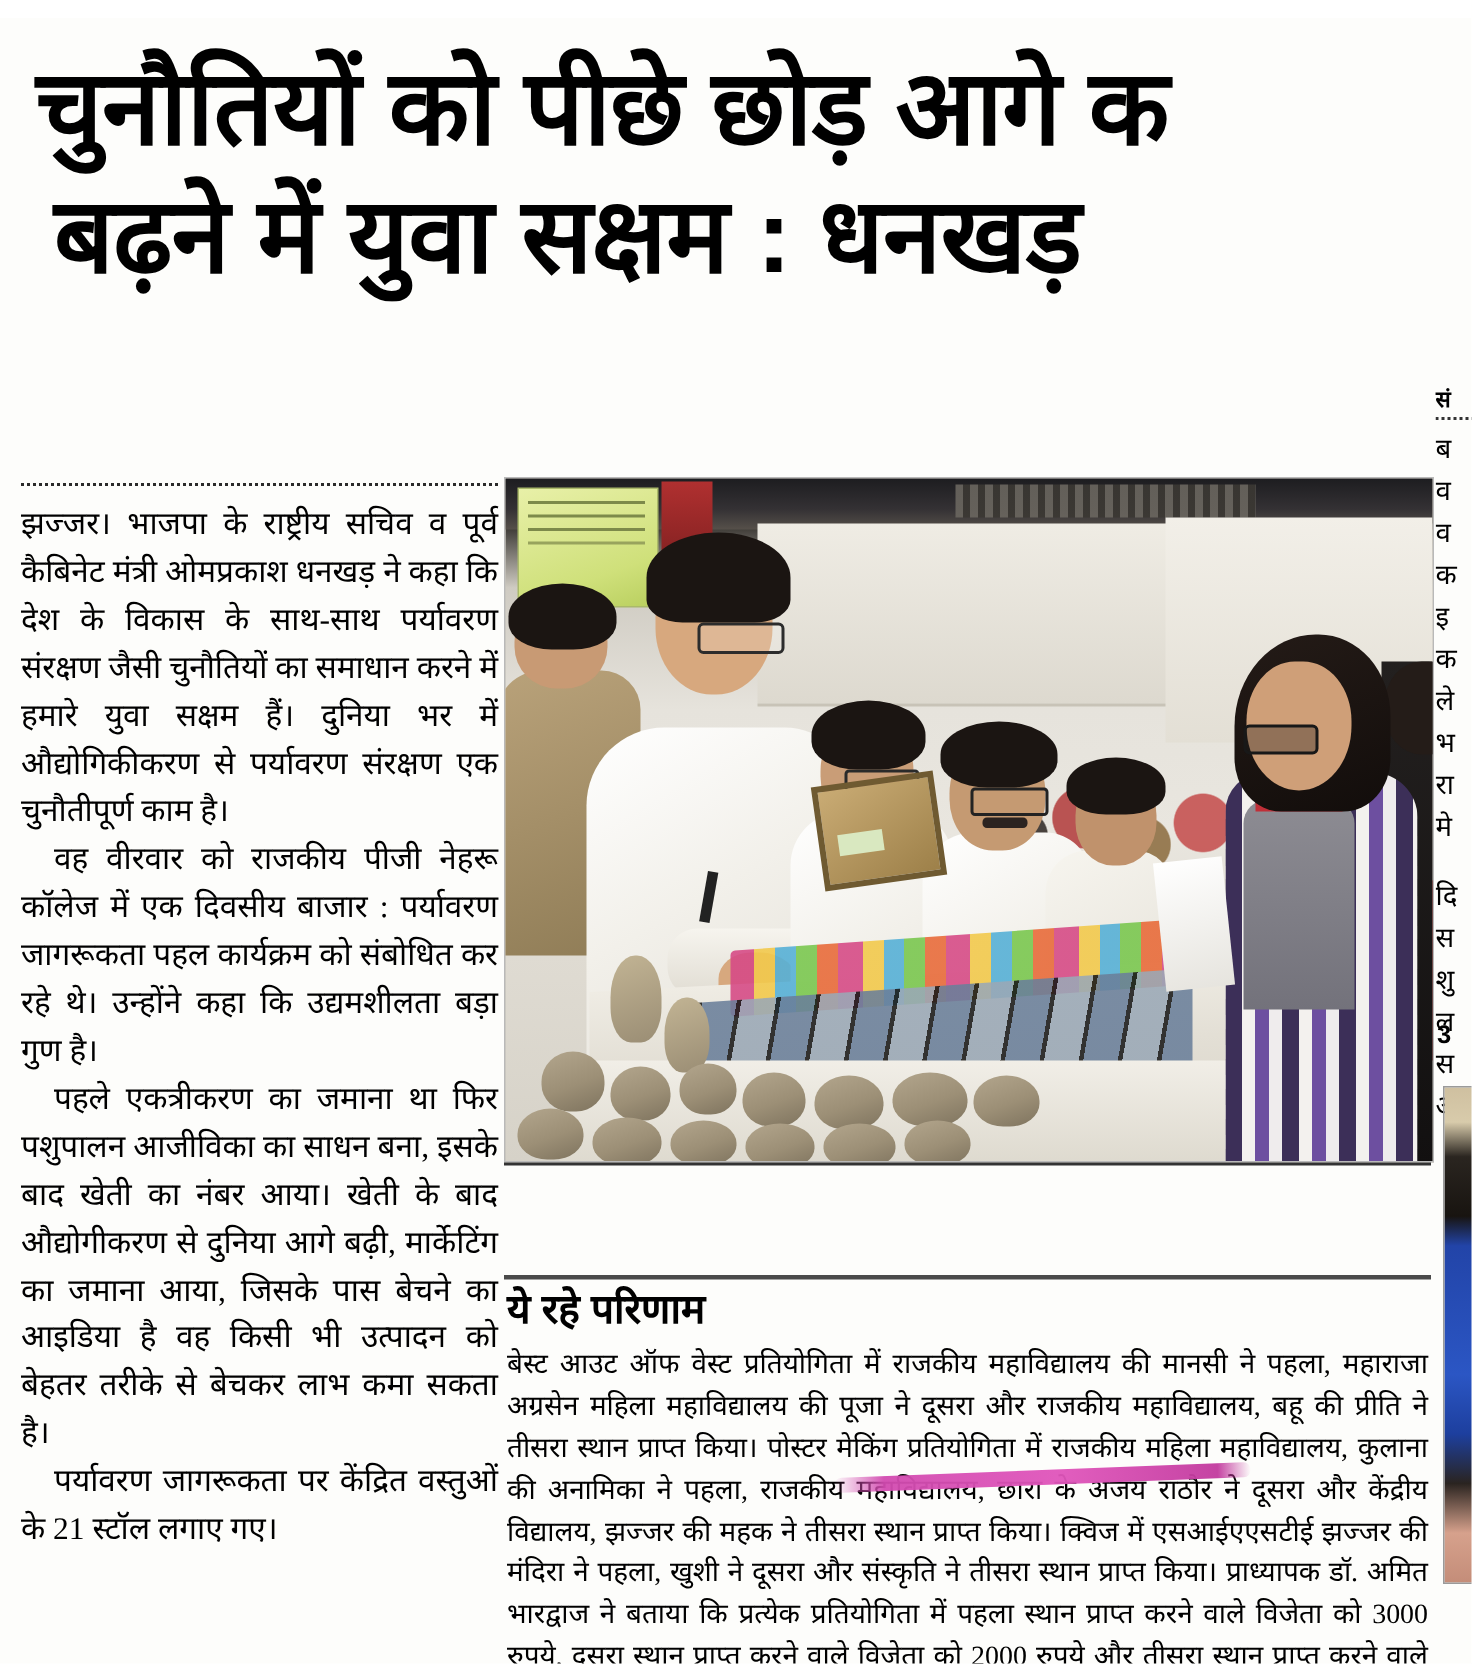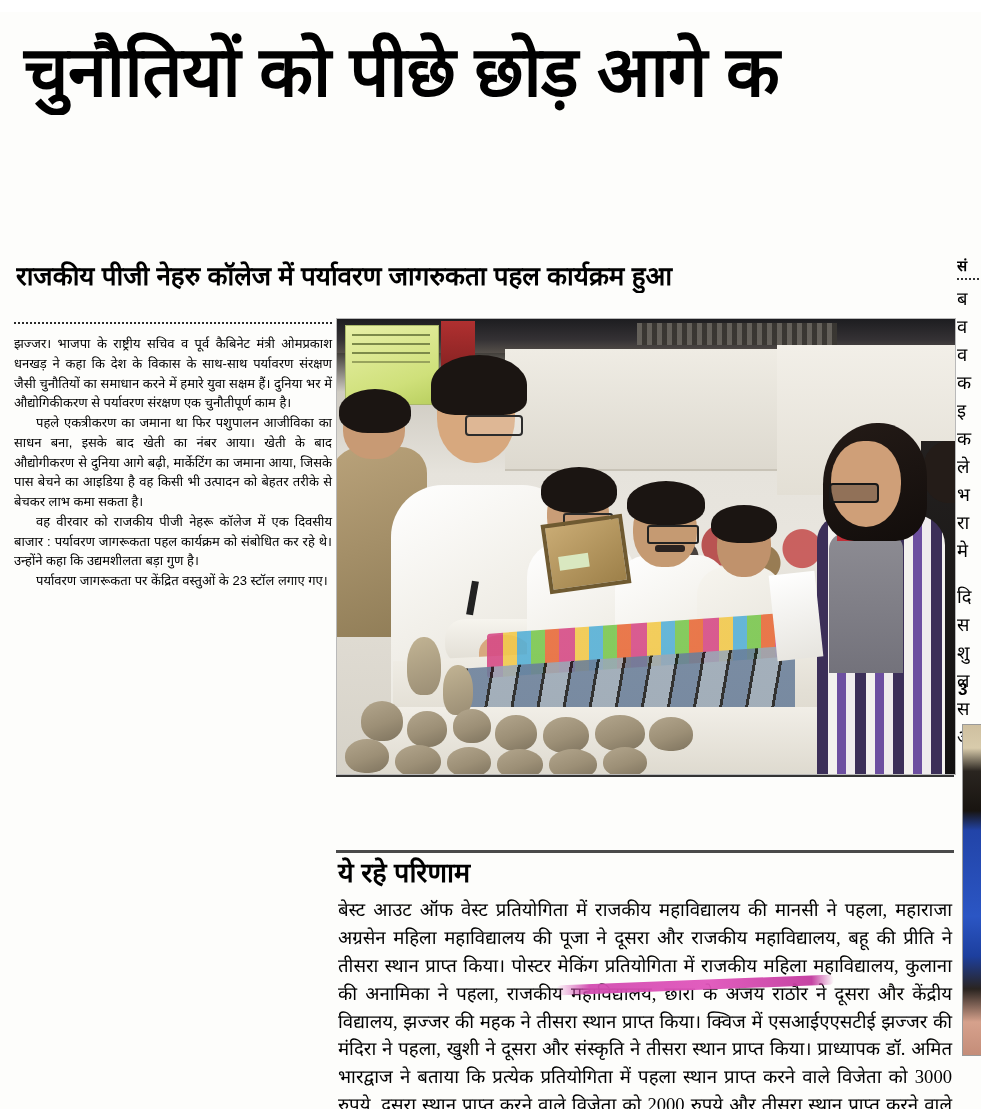--- a/index.html
+++ b/index.html
@@ -71,22 +71,22 @@
     line-height: 1.3;
     margin-bottom: 5px;
   }
   .dotrule {
     height: 0;
     border-top: 2px dotted #2a2a2a;
     margin: 2px 0 10px 0;
     width: 100%;
   }
   .body-text {
-    font-family: Liberation Sans, sans-serif;
-    font-size: 13px;
+    font-family: Liberation Serif, serif;
+    font-size: 21px;
     line-height: 1.52;
     text-align: justify;
     text-justify: inter-word;
   }
   .body-text p {
     margin: 0;
     text-indent: 22px;
   }
   .body-text p.first { text-indent: 0; }
 
@@ -416,31 +416,31 @@
         #d6a18c 90%, #c48d79 100%);
   }
 </style>
 </head>
 <body>
 
 <div class="page">
 
   <div class="headline-block">
     <div class="headline-line l1">चुनौतियों को पीछे छोड़ आगे  क</div>
+    <div class="headline-line l2">बढ़ने में युवा सक्षम : धनखड़</div>
   </div>
 
-  <div class="subhead">राजकीय पीजी नेहरु कॉलेज में पर्यावरण जागरुकता पहल कार्यक्रम हुआ</div>
 
   <div class="col-left">
     <div class="dotrule"></div>
     <div class="body-text">
       <p class="first">झज्जर। भाजपा के राष्ट्रीय सचिव व पूर्व कैबिनेट मंत्री ओमप्रकाश धनखड़ ने कहा कि देश के विकास के साथ-साथ पर्यावरण संरक्षण जैसी चुनौतियों का समाधान करने में हमारे युवा सक्षम हैं। दुनिया भर में औद्योगिकीकरण से पर्यावरण संरक्षण एक चुनौतीपूर्ण काम है।</p>
+      <p>वह वीरवार को राजकीय पीजी नेहरू कॉलेज में एक दिवसीय बाजार : पर्यावरण जागरूकता पहल कार्यक्रम को संबोधित कर रहे थे। उन्होंने कहा कि उद्यमशीलता बड़ा गुण है।</p>
       <p>पहले एकत्रीकरण का जमाना था फिर पशुपालन आजीविका का साधन बना, इसके बाद खेती का नंबर आया। खेती के बाद औद्योगीकरण से दुनिया आगे बढ़ी, मार्केटिंग का जमाना आया, जिसके पास बेचने का आइडिया है वह किसी भी उत्पादन को बेहतर तरीके से बेचकर लाभ कमा सकता है।</p>
-      <p>वह वीरवार को राजकीय पीजी नेहरू कॉलेज में एक दिवसीय बाजार : पर्यावरण जागरूकता पहल कार्यक्रम को संबोधित कर रहे थे। उन्होंने कहा कि उद्यमशीलता बड़ा गुण है।</p>
-      <p>पर्यावरण जागरूकता पर केंद्रित वस्तुओं के 23 स्टॉल लगाए गए।</p>
+      <p>पर्यावरण जागरूकता पर केंद्रित वस्तुओं के 21 स्टॉल लगाए गए।</p>
     </div>
   </div>
 
   <div class="photo-wrap">
     <div class="photo">
       <div class="ph wall-strip"></div>
       <div class="ph beam"></div>
       <div class="ph wall-panel"></div>
       <div class="ph wall-panel2"></div>
       <div class="ph poster-green"></div>

